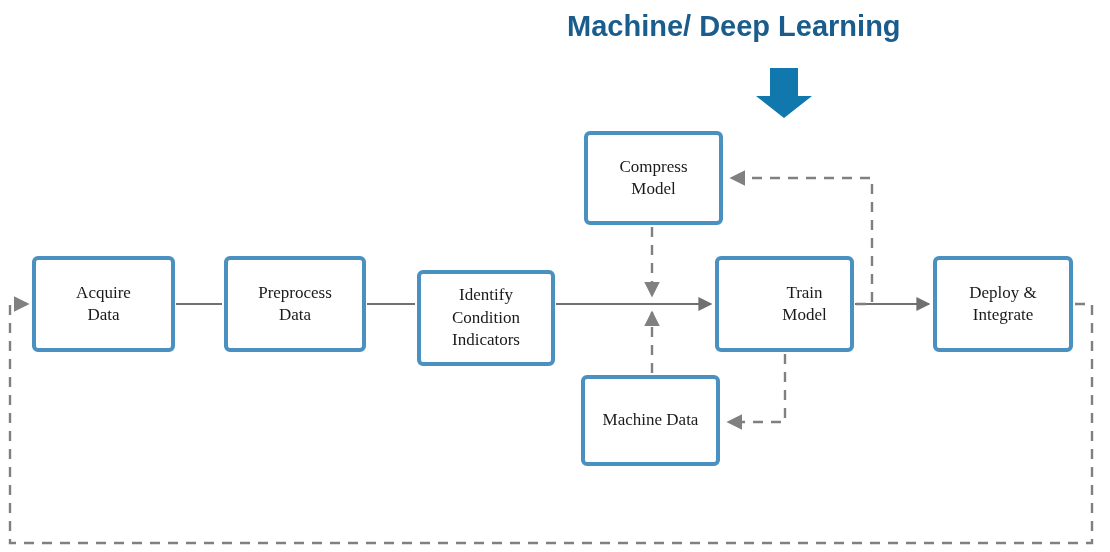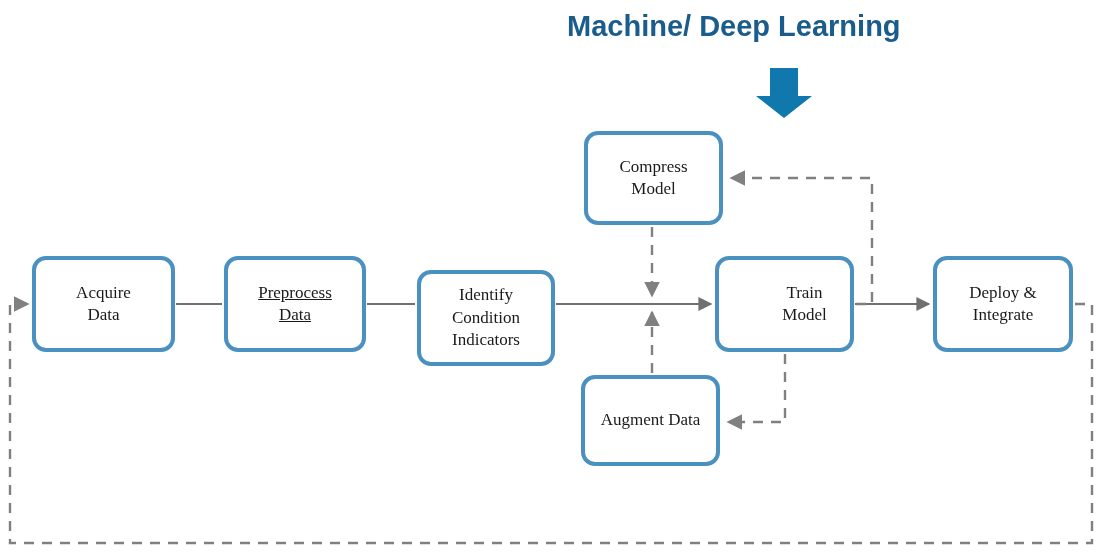--- a/index.html
+++ b/index.html
@@ -31,21 +31,21 @@
     font-size: 29px;
     color: #1A5C8C;
     white-space: nowrap;
     letter-spacing: 0px;
   }
   .node {
     position: absolute;
     box-sizing: border-box;
     background: #ffffff;
     border: 4px solid #4A90C0;
-    border-radius: 14px;
+    border-radius: 6px;
     display: flex;
     align-items: center;
     justify-content: center;
     text-align: center;
     font-family: "Liberation Serif", serif;
     font-size: 17px;
     color: #1a1a1a;
     line-height: 1.32;
     z-index: 5;
   }
@@ -97,37 +97,37 @@
       <path d="M 1075 304 L 1092 304 L 1092 543 L 10 543 L 10 304 L 28 304" marker-end="url(#dashArrow)"></path>
     </g>
   </svg>
 
   <div class="title" style="left:567px; top:10px;">Machine/ Deep Learning</div>
 
   <div class="node" style="left:32px;  top:256px; width:143px; height:96px;text-align:center;">
     <span class="node-label">Acquire<br>Data</span>
   </div>
 
-  <div class="node" style="left:224px; top:256px; width:142px; height:96px;text-decoration:underline;">
+  <div class="node" style="left:224px; top:256px; width:142px; height:96px;">
     <span class="node-label">Preprocess<br>Data</span>
   </div>
 
   <div class="node" style="left:417px; top:270px; width:138px; height:96px;">
     <span class="node-label">Identify<br>Condition<br>Indicators</span>
   </div>
 
   <div class="node" style="left:584px; top:131px; width:139px; height:94px;">
     <span class="node-label">Compress<br>Model</span>
   </div>
 
   <div class="node" style="left:715px; top:256px; width:139px; height:96px;padding-left:40px;">
     <span class="node-label">Train<br>Model</span>
   </div>
 
   <div class="node" style="left:933px; top:256px; width:140px; height:96px;font-family:Liberation Serif, serif;">
     <span class="node-label">Deploy &amp;<br>Integrate</span>
   </div>
 
   <div class="node" style="left:581px; top:375px; width:139px; height:91px;">
-    <span class="node-label">Augment Data</span>
+    <span class="node-label">Machine Data</span>
   </div>
 
 </div>
 
 </body></html>

